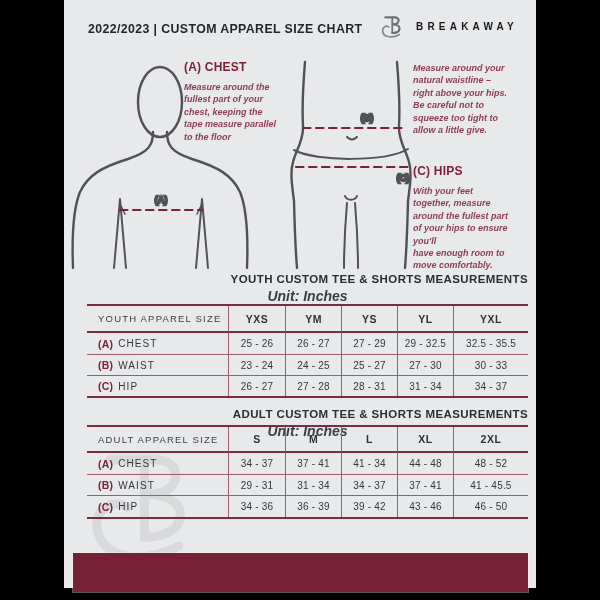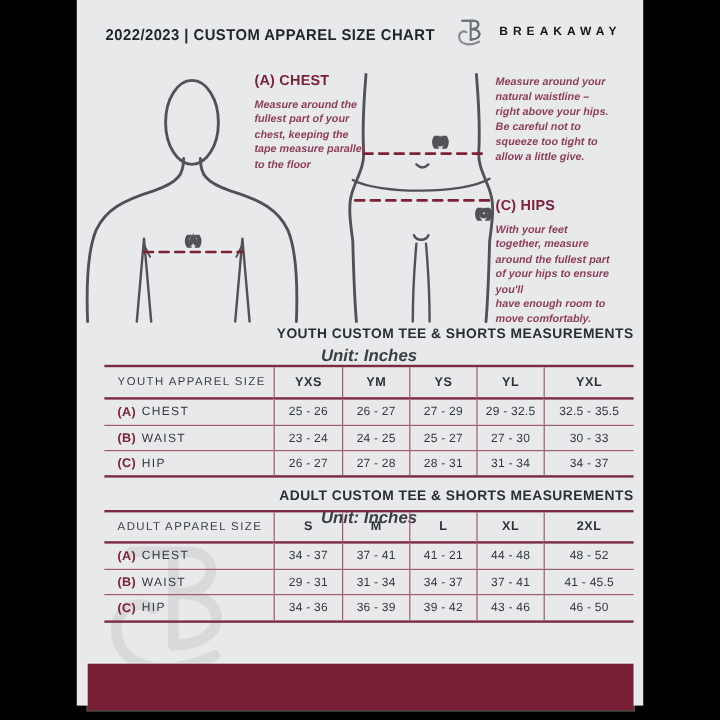--- a/index.html
+++ b/index.html
@@ -13,21 +13,21 @@
   .page{position:absolute;left:64px;top:0;width:472px;height:588px;background:var(--page-bg);}
   .abs{position:absolute;}
 
   .doc-title{left:24px;top:21px;font-size:13px;font-weight:700;letter-spacing:.4px;color:#22252b;transform:scaleX(.95);transform-origin:left center;white-space:nowrap;}
   .brand-logo{left:316px;top:12px;}
   .brand-name{left:352px;top:21px;font-size:10px;font-weight:700;letter-spacing:4.2px;color:#17181a;white-space:nowrap;}
 
   .instr{width:112px;}
   .instr h3{font-size:12px;font-weight:700;color:var(--maroon);letter-spacing:.2px;margin-bottom:7px;white-space:nowrap;}
   .instr p{font-size:9px;font-style:italic;font-weight:600;line-height:12.4px;color:var(--para);white-space:pre-line;}
-  .instr-chest{left:148px;top:60px;width:106px;}
+  .instr-chest{left:120px;top:60px;width:106px;}
   .instr-waist{left:349px;top:62px;}
   .instr-hips{left:349px;top:164px;}
 
   .sec-title{left:23px;width:441px;text-align:right;font-size:11.5px;font-weight:700;letter-spacing:.4px;color:#2a2d33;white-space:nowrap;}
   .sec-unit{left:23px;width:441px;text-align:center;font-size:14px;font-style:italic;font-weight:600;color:#3b3e44;}
   .youth-title{top:273px;} .youth-unit{top:288px;}
   .adult-title{top:408px;} .adult-unit{top:423px;}
 
   .size-table{left:23px;width:441px;display:grid;grid-template-columns:141px 57px 56px 56px 56px 75px;
     border-top:2px solid var(--line-dark);border-bottom:2px solid var(--line-dark);z-index:2;}
@@ -177,21 +177,21 @@
     <div class="cell hdr size">L</div>
     <div class="cell hdr size">XL</div>
     <div class="cell hdr size">2XL</div>
 
     <div class="cell c0">
       <span class="rowkey">(A)</span>
         <span class="rowlabel">CHEST</span>
     </div>
     <div class="cell">34 - 37</div>
     <div class="cell">37 - 41</div>
-    <div class="cell">41 - 21</div>
+    <div class="cell">41 - 34</div>
     <div class="cell">44 - 48</div>
     <div class="cell">48 - 52</div>
 
     <div class="cell c0 sep">
       <span class="rowkey">(B)</span>
         <span class="rowlabel">WAIST</span>
     </div>
     <div class="cell sep">29 - 31</div>
     <div class="cell sep">31 - 34</div>
     <div class="cell sep">34 - 37</div>

